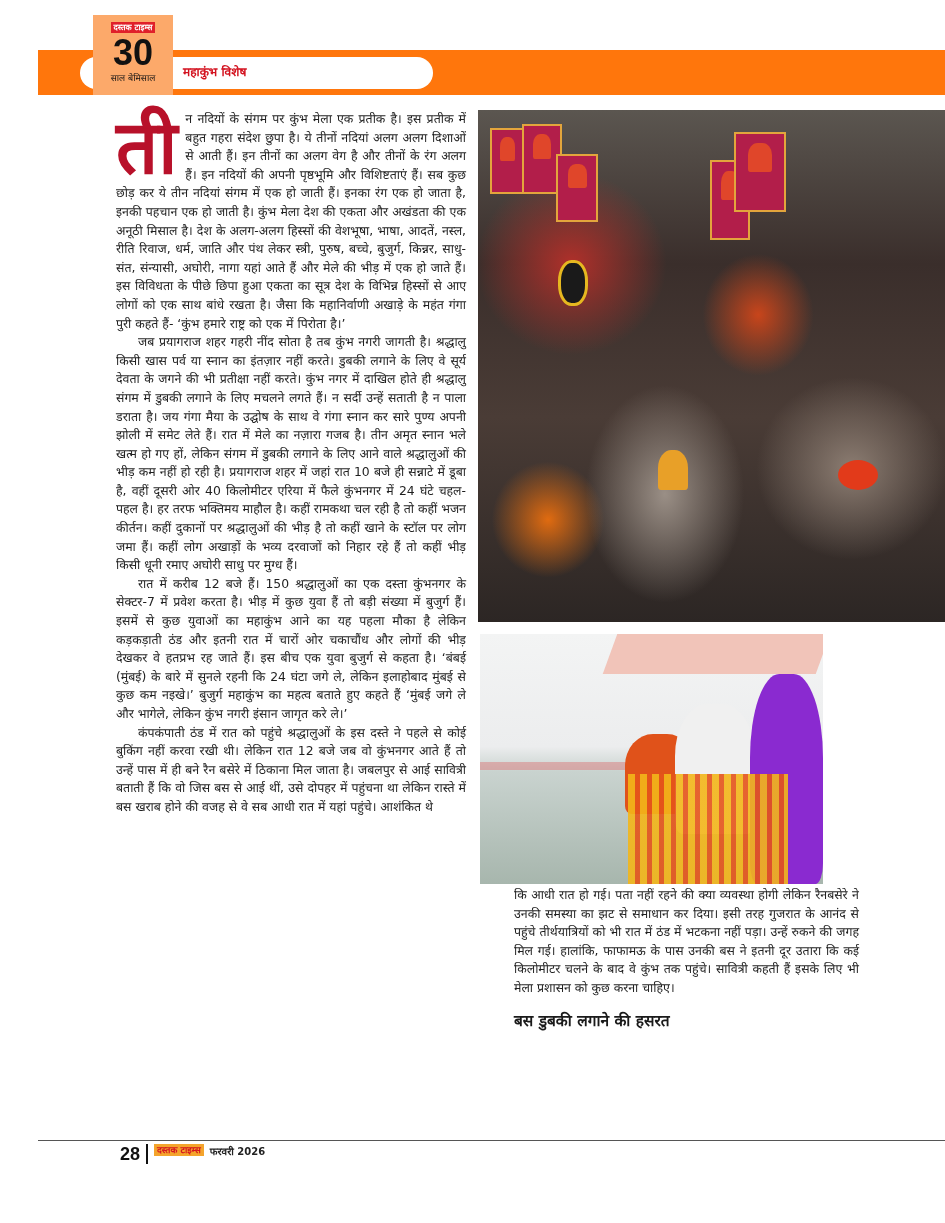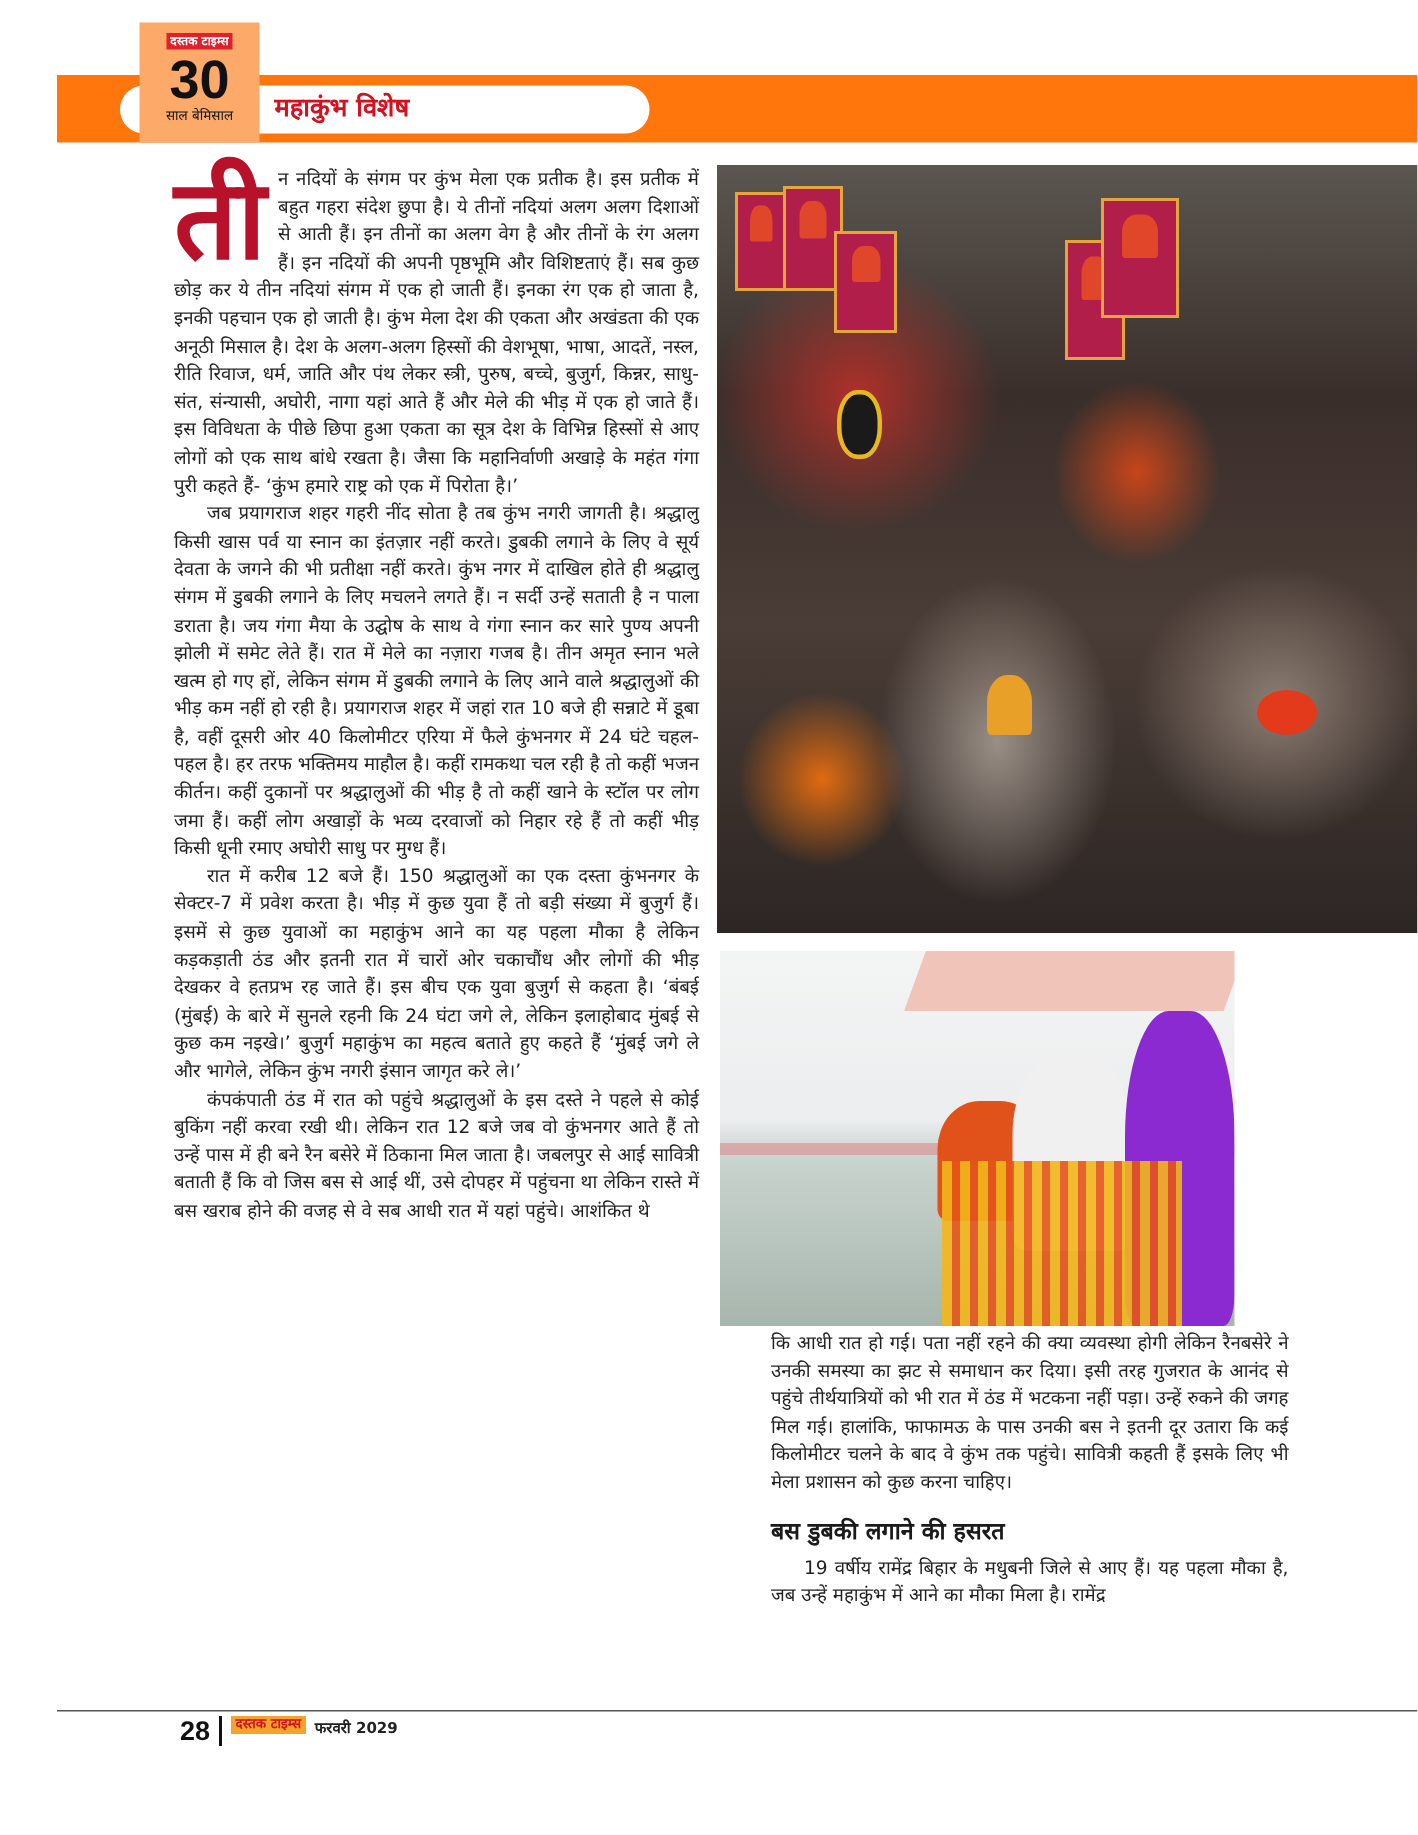--- a/index.html
+++ b/index.html
@@ -8,21 +8,21 @@
     font-family: "DejaVu Sans", "Liberation Sans", sans-serif; color: #1f1f1f;
   }
   .band {
     position: absolute; left: 38px; top: 50px; width: 907px; height: 45px; background: #ff760c;
   }
   .pill {
     position: absolute; left: 80px; top: 57px; width: 353px; height: 32px; background: #ffffff;
     border-radius: 16px;
   }
   .section-title {
-    position: absolute; left: 183px; top: 60px; font-size: 17px; font-weight: bold; color: #d3121f;
+    position: absolute; left: 183px; top: 60px; font-size: 12px; font-weight: bold; color: #d3121f;
     line-height: 24px;
   }
   .badge {
     position: absolute; left: 93px; top: 15px; width: 80px; height: 80px; background: #fca96a;
     text-align: center;
   }
   .badge .logo {
     display: inline-block; margin-top: 3px; background: #e0202a; color: #fff; font-size: 8px; font-weight: bold;
     padding: 0 3px; line-height: 11px;
   }
@@ -121,22 +121,21 @@
   <div style="position:absolute;left:130px;top:0;width:213px;height:40px;background:#f1c4b9;transform:skewX(-20deg);"></div>
   <div class="p2-figure" style="left:145px;top:100px;width:70px;height:80px;background:#e0521a;"></div>
   <div class="p2-figure" style="left:195px;top:70px;width:80px;height:130px;background:#f0f0f0;"></div>
   <div class="p2-figure" style="left:270px;top:40px;width:73px;height:210px;background:#8a2ad0;"></div>
   <div style="position:absolute;left:148px;top:140px;width:160px;height:110px;background:repeating-linear-gradient(90deg,#f3b619 0 7px,#e5541a 7px 12px);opacity:.9;"></div>
 </div>
 
 <div class="col-right">
   <p class="nocont">कि आधी रात हो गई। पता नहीं रहने की क्या व्यवस्था होगी लेकिन रैनबसेरे ने उनकी समस्या का झट से समाधान कर दिया। इसी तरह गुजरात के आनंद से पहुंचे तीर्थयात्रियों को भी रात में ठंड में भटकना नहीं पड़ा। उन्हें रुकने की जगह मिल गई। हालांकि, फाफामऊ के पास उनकी बस ने इतनी दूर उतारा कि कई किलोमीटर चलने के बाद वे कुंभ तक पहुंचे। सावित्री कहती हैं इसके लिए भी मेला प्रशासन को कुछ करना चाहिए।</p>
   <div class="subhead">बस डुबकी लगाने की हसरत</div>
-  <p>19 वर्षीय रामेंद्र बिहार के मधुबनी जिले से आए हैं। यह पहला मौका है, जब उन्हें महाकुंभ में आने का मौका मिला है। रामेंद्र</p>
 </div>
 
 <div class="footer-rule"></div>
 <div class="footer">
   <span class="page">28</span>
   <span class="bar"></span>
   <span class="logo">दस्तक टाइम्स</span>
-  <span class="date">फरवरी 2029</span>
+  <span class="date">फरवरी 2026</span>
 </div>
 
 </body></html>

